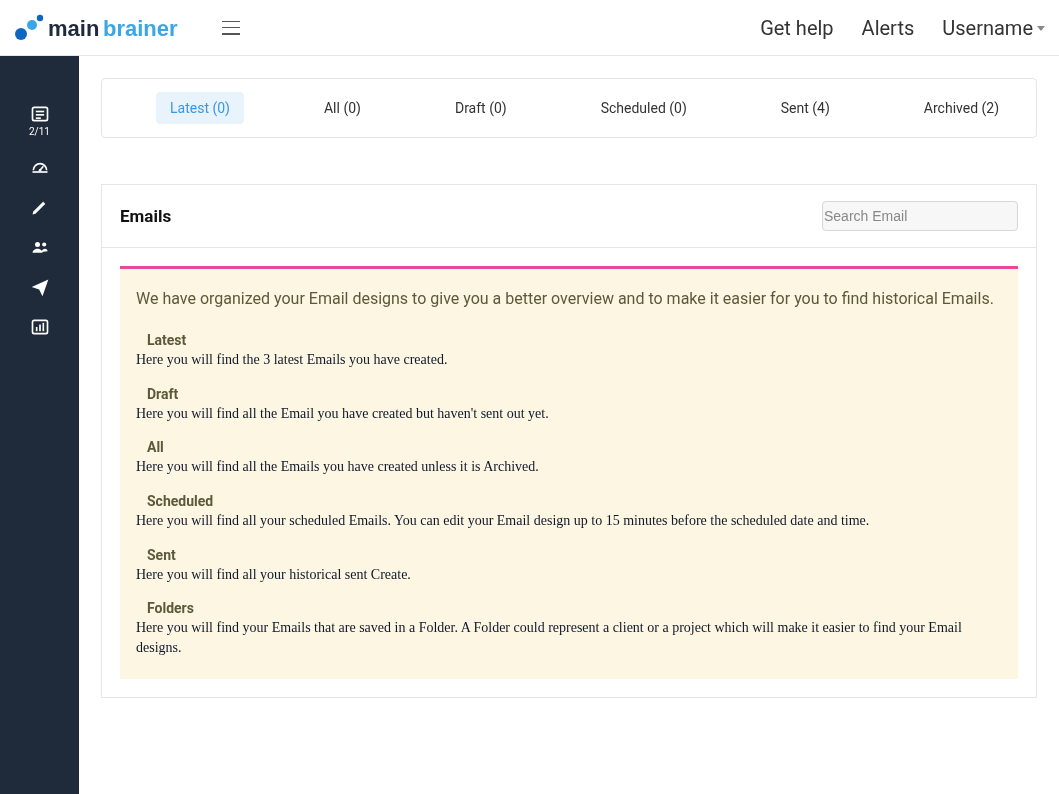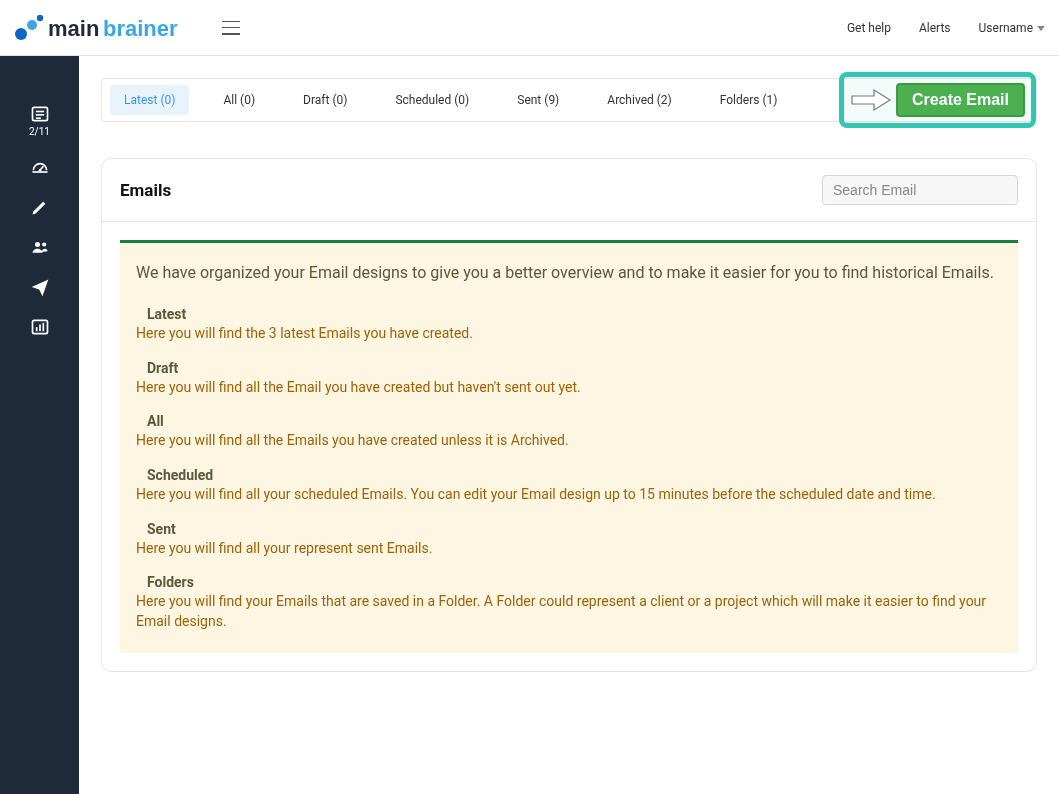--- a/index.html
+++ b/index.html
@@ -12,21 +12,21 @@
     align-items: center;
     padding: 0 14px 0 10px;
     border-bottom: 1px solid #e5e5e5;
     background: #fff;
   }
   .logo-wrap { display: flex; align-items: center; gap: 12px; }
   .logo { display: flex; align-items: center; }
   .burger-icon { width: 18px; height: 14px; display: flex; flex-direction: column; justify-content: space-between; cursor: pointer; }
   .burger-icon span { display: block; height: 1.5px; background: #555; width: 100%; }
   .header-spacer { flex: 1; }
-  .header-right { display: flex; align-items: center; gap: 28px; font-size: 12px; color: #333; }
+  .header-right { display: flex; align-items: center; gap: 28px; font-size: 20px; color: #333; }
   .header-link { cursor: pointer; }
   .user-menu { display: flex; align-items: center; gap: 4px; cursor: pointer; text-align: center; }
   .caret-down { width: 0; height: 0; border-left: 4px solid transparent; border-right: 4px solid transparent; border-top: 5px solid #888; margin-top: 2px; }
 
   
   .body-row { display: flex; height: calc(794px - 56px); }
   .sidebar {
     width: 79px;
     background: #1f2b3a;
     padding-top: 48px;
@@ -53,25 +53,26 @@
     border: 1px solid #e5e5e5;
     border-radius: 4px;
     padding: 6px 8px;
     display: flex;
     align-items: center;
     gap: 20px;
     box-shadow: 0 0 0 0 transparent;
   }
   .tab {
     padding: 8px 14px;
-    font-size: 12px;
+    font-size: 14px;
     color: #333;
     border-radius: 4px;
     cursor: pointer;
     white-space: nowrap;
+    margin-left: 46px;
   }
   .tab.active {
     background: #e9f3fc;
     color: #3897e6;
   }
   .tabs-spacer { flex: 1; }
 
   .create-wrap {
     display: flex;
     align-items: center;
@@ -90,69 +91,70 @@
     border: 2px solid #3c9b40;
     border-radius: 4px;
     padding: 6px 14px;
     font-size: 16px;
     font-weight: 600;
     cursor: pointer;
   }
 
   
   .emails-card {
-    margin-top: 36px;
+    margin-top: 46px;
     border: 1px solid #e5e5e5;
-    border-radius: 10px;
+    border-radius: 0;
     background: #fff;
   }
   .emails-header {
     display: flex;
     align-items: center;
     justify-content: space-between;
     padding: 16px 18px;
     border-bottom: 1px solid #e5e5e5;
   }
   .emails-title { font-size: 17px; font-weight: 700; color: #111; }
   .search-input {
     width: 196px;
-    padding: 6px 10px;
+    padding: 6px 1px;
     border: 1px solid #d7d7d7;
     border-radius: 4px;
     background: #f7f7f7;
     font-size: 14px;
     color: #555;
   }
   .search-input::placeholder { color: #888; }
 
   .info-panel {
     margin: 18px;
     background: #fdf6e3;
-    border-top: 3px solid #15803d;
+    border-top: 3px solid #ec4899;
     padding: 18px 16px 22px 16px;
   }
   .info-intro {
     font-size: 16px;
     color: #5a5a3a;
     margin-bottom: 22px;
     line-height: 1.45;
   }
   .info-section { margin-bottom: 16px; }
   .info-section:last-child { margin-bottom: 0; }
   .info-label {
     font-size: 14px;
     font-weight: 700;
     color: #5a5a3a;
     margin-bottom: 2px;
     padding-left: 11px;
   }
   .info-desc {
     font-size: 14px;
-    color: #a16207;
+    color: #0f172a;
     line-height: 1.4;
+    font-family: Liberation Serif, serif;
   }
 </style>
 </head>
 <body>
 
 <div class="header">
   <div class="logo-wrap">
     <div class="logo">
       <svg width="200" height="32" viewBox="0 0 200 32">
 
@@ -230,21 +232,21 @@
     </div>
   </div>
 
   <div class="main">
 
     <div class="tabs-card">
       <div class="tab active">Latest (0)</div>
       <div class="tab">All (0)</div>
       <div class="tab">Draft (0)</div>
       <div class="tab">Scheduled (0)</div>
-      <div class="tab">Sent (9)</div>
+      <div class="tab">Sent (4)</div>
       <div class="tab">Archived (2)</div>
       <div class="tab">Folders (1)</div>
       <div class="tabs-spacer"></div>
       <div class="create-wrap">
         <svg class="arrow-svg" viewBox="0 0 42 28">
           <polygon points="2,10 24,10 24,4 40,14 24,24 24,18 2,18" fill="#ffffff" stroke="#7a7a7a" stroke-width="1.2"></polygon>
         </svg>
         <button class="create-btn">Create Email</button>
       </div>
     </div>
@@ -269,21 +271,21 @@
         <div class="info-section">
           <div class="info-label">All</div>
           <div class="info-desc">Here you will find all the Emails you have created unless it is Archived.</div>
         </div>
         <div class="info-section">
           <div class="info-label">Scheduled</div>
           <div class="info-desc">Here you will find all your scheduled Emails. You can edit your Email design up to 15 minutes before the scheduled date and time.</div>
         </div>
         <div class="info-section">
           <div class="info-label">Sent</div>
-          <div class="info-desc">Here you will find all your represent sent Emails.</div>
+          <div class="info-desc">Here you will find all your historical sent Create.</div>
         </div>
         <div class="info-section">
           <div class="info-label">Folders</div>
           <div class="info-desc">Here you will find your Emails that are saved in a Folder. A Folder could represent a client or a project which will make it easier to find your Email designs.</div>
         </div>
       </div>
     </div>
 
   </div>
 </div>

